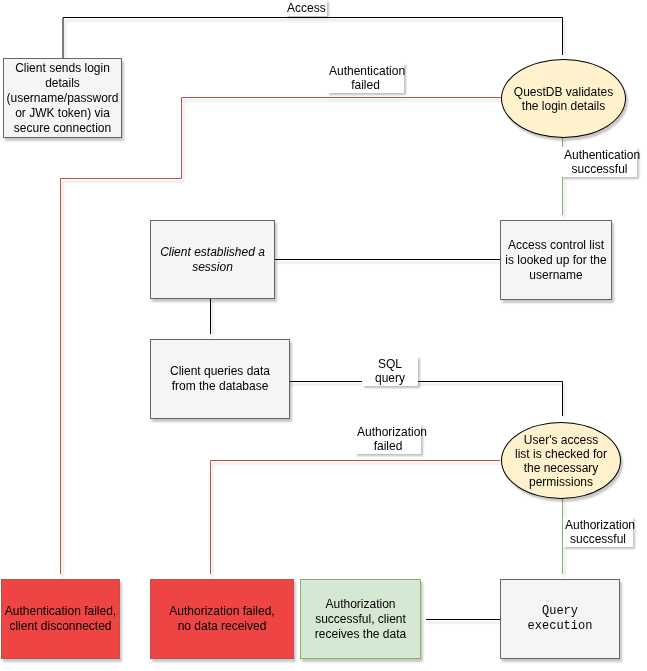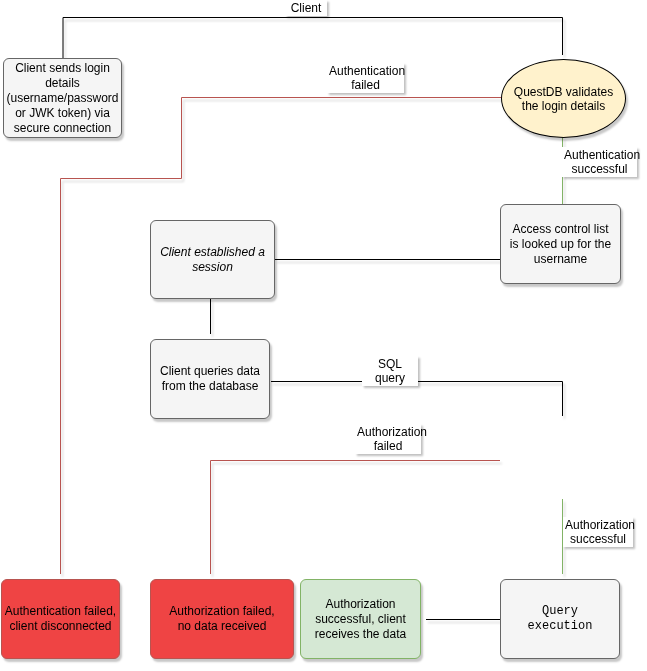--- a/index.html
+++ b/index.html
@@ -35,21 +35,20 @@
     position: absolute;
     box-sizing: border-box;
     display: flex;
     align-items: center;
     justify-content: center;
     text-align: center;
     white-space: pre-line;
     line-height: 15px;
     padding: 2px;
     box-shadow: 2px 3px 2px rgba(0,0,0,0.22);
-    border-radius: 6px;
   }
   .process {
     background: #f5f5f5;
     border: 1px solid #666666;
   }
   .decision {
     background: #fff2cc;
     border: 1px solid #000000;
     border-radius: 50%;
     line-height: 14px;
@@ -104,45 +103,49 @@
 
   <div class="node process" style="left:3px; top:58px; width:119px; height:80px;">Client sends login
 details
 (username/password
 or JWK token) via
 secure connection</div>
 
   <div class="node decision" style="left:501px; top:59px; width:125px; height:79px;">QuestDB validates
 the login details</div>
 
-  <div class="node process" style="left:500px; top:204px; width:121px; height:80px;">Access control list
+  <div class="node process" style="left:500px; top:220px; width:112px; height:80px;">Access control list
 is looked up for the
 username</div>
 
   <div class="node process" style="left:150px; top:220px; width:125px; height:79px;font-style:italic;">Client established a
 session</div>
 
-  <div class="node process" style="left:150px; top:339px; width:120px; height:80px;">Client queries data
+  <div class="node process" style="left:150px; top:339px; width:140px; height:80px;">Client queries data
 from the database</div>
 
+  <div class="node decision" style="left:501px; top:422px; width:120px; height:77px;">User's access
+list is checked for
+the necessary
+permissions</div>
 
   <div class="node failure" style="left:1px; top:579px; width:119px; height:80px;">Authentication failed,
 client disconnected</div>
 
   <div class="node failure" style="left:150px; top:579px; width:144px; height:80px;">Authorization failed,
 no data received</div>
 
   <div class="node success" style="left:300px; top:579px; width:121px; height:80px;">Authorization
 successful, client
 receives the data</div>
 
   <div class="node process" style="left:500px; top:579px; width:120px; height:80px;font-family:Liberation Mono, monospace;">Query
 execution</div>
 
-  <div class="edge-label" style="left:285px; top:0px; width:42px;">Client</div>
+  <div class="edge-label" style="left:285px; top:0px; width:42px;">Access</div>
 
   <div class="edge-label" style="left:327px; top:63px; width:77px;">Authentication
 failed</div>
 
   <div class="edge-label" style="left:562px; top:147px; width:75px;">Authentication
 successful</div>
 
   <div class="edge-label" style="left:362px; top:356px; width:56px;">SQL query</div>
 
   <div class="edge-label" style="left:355px; top:424px; width:66px;">Authorization

